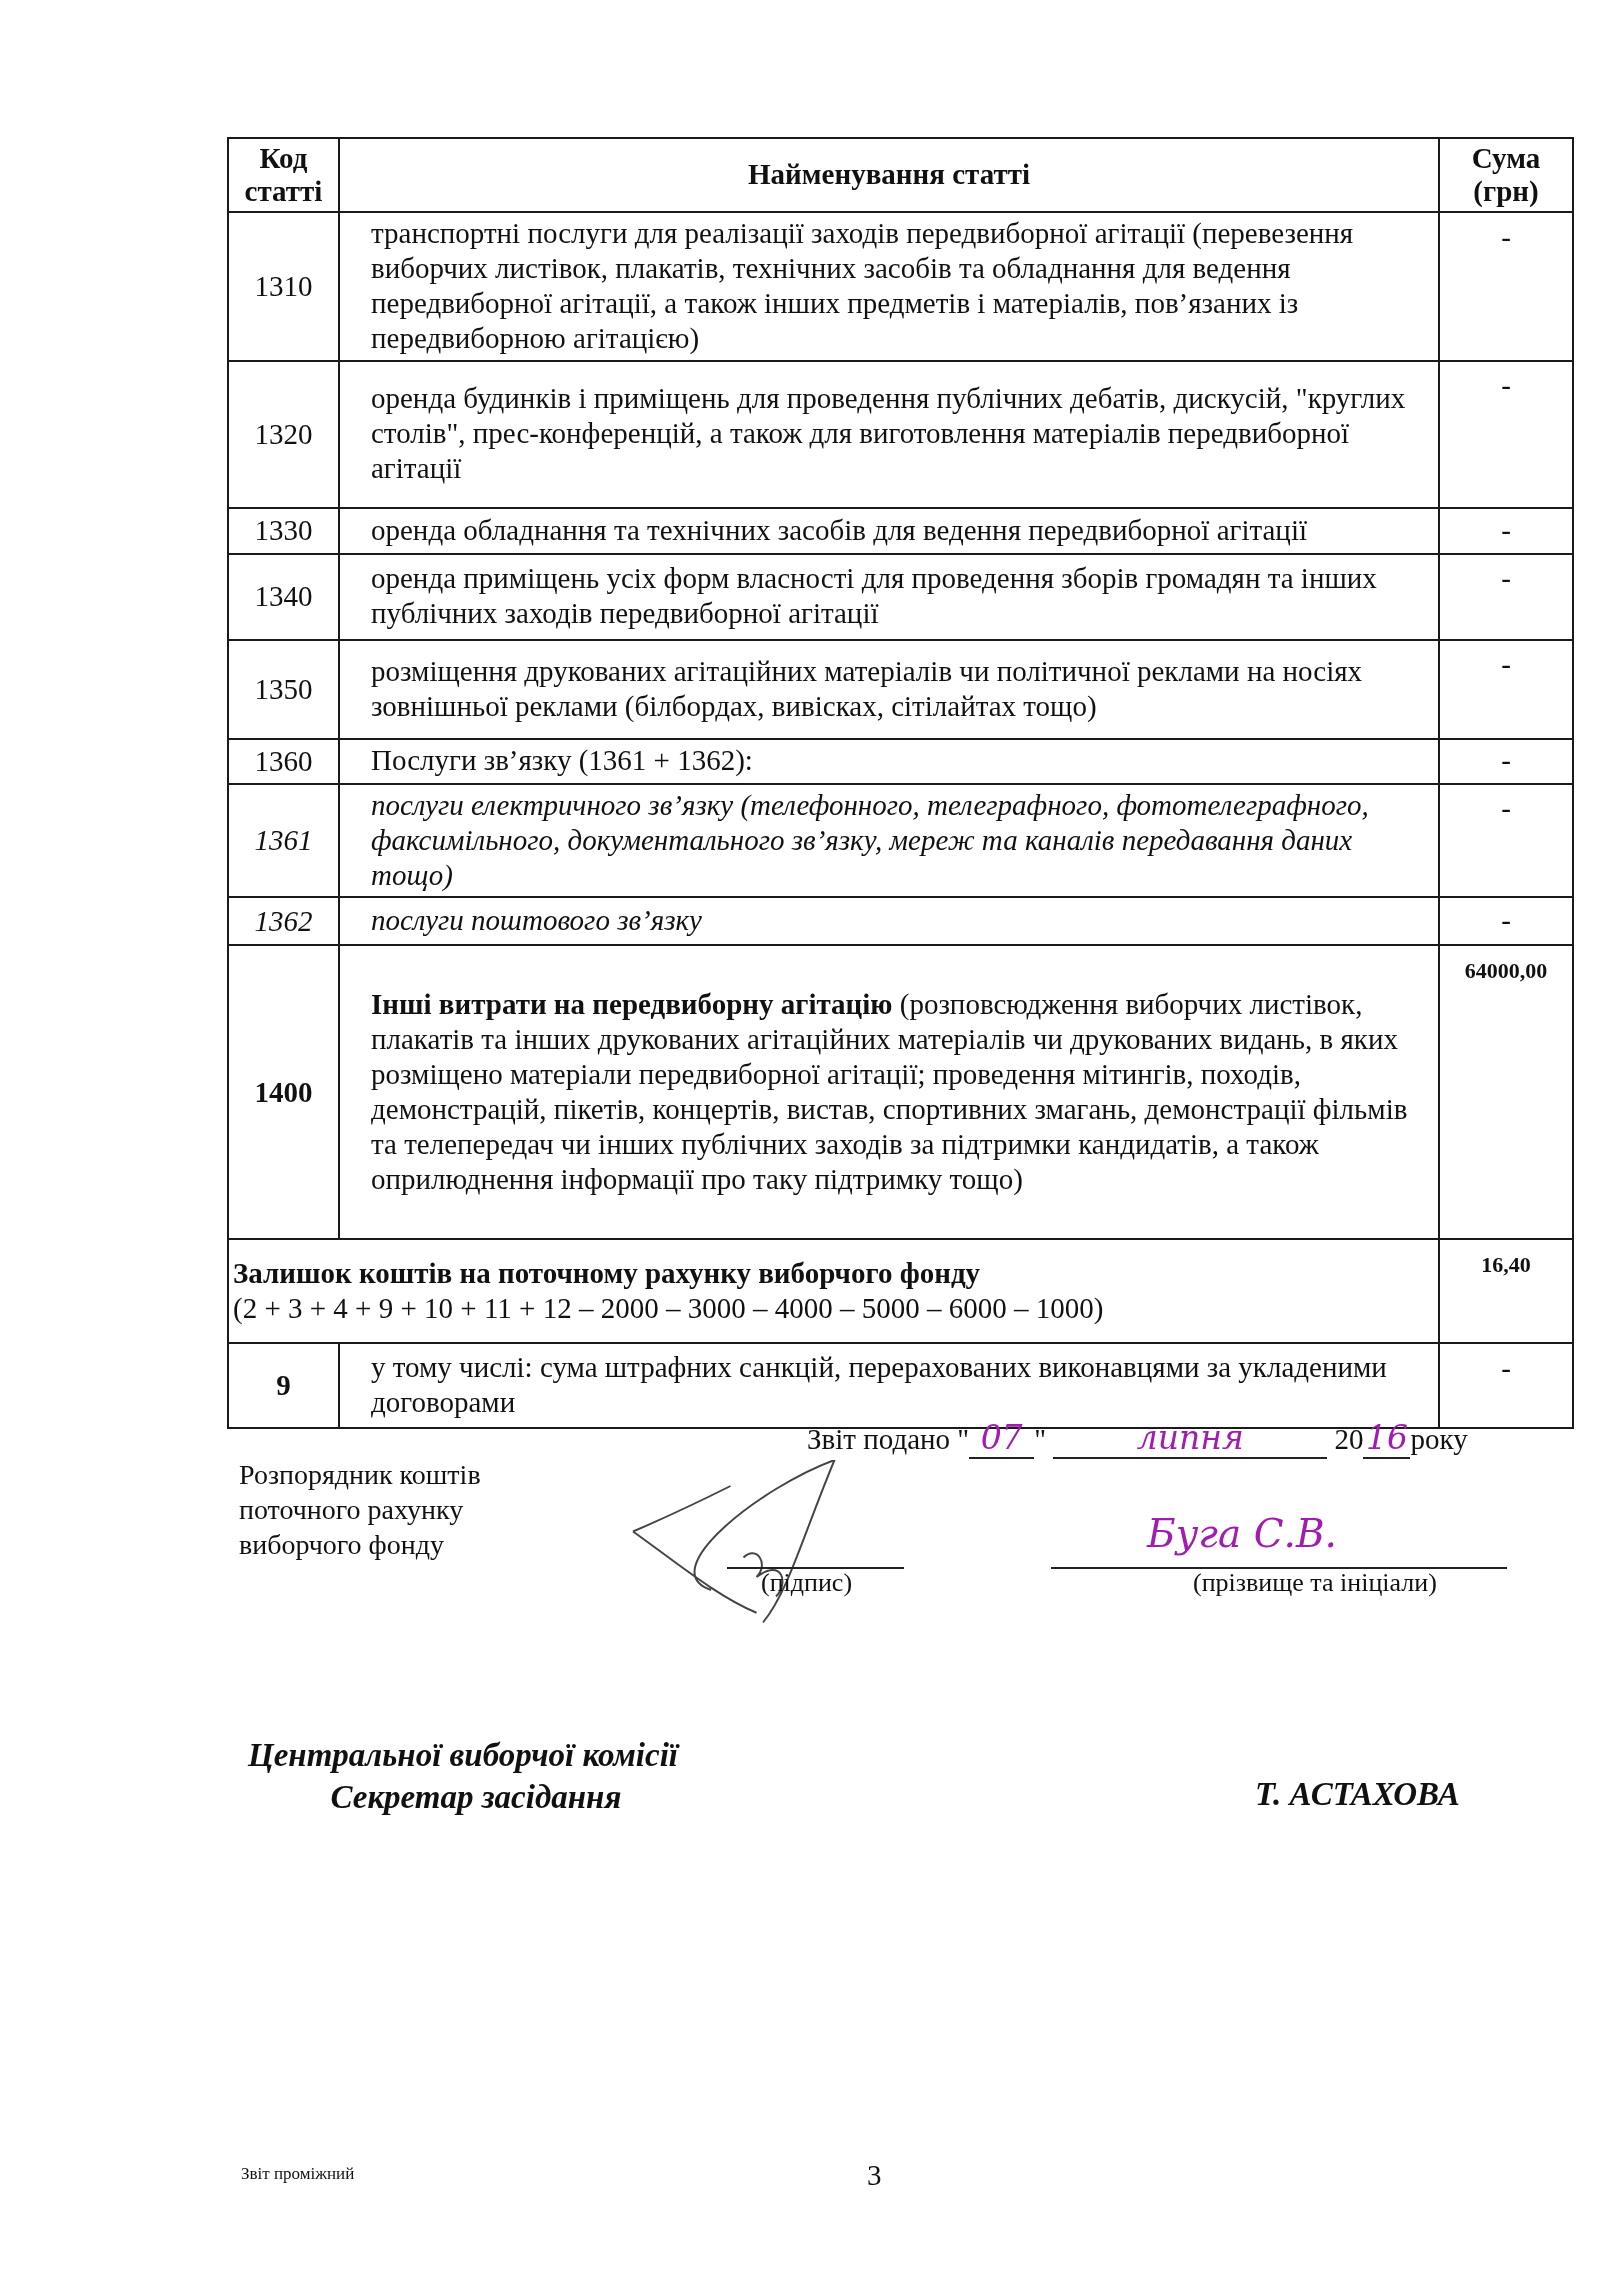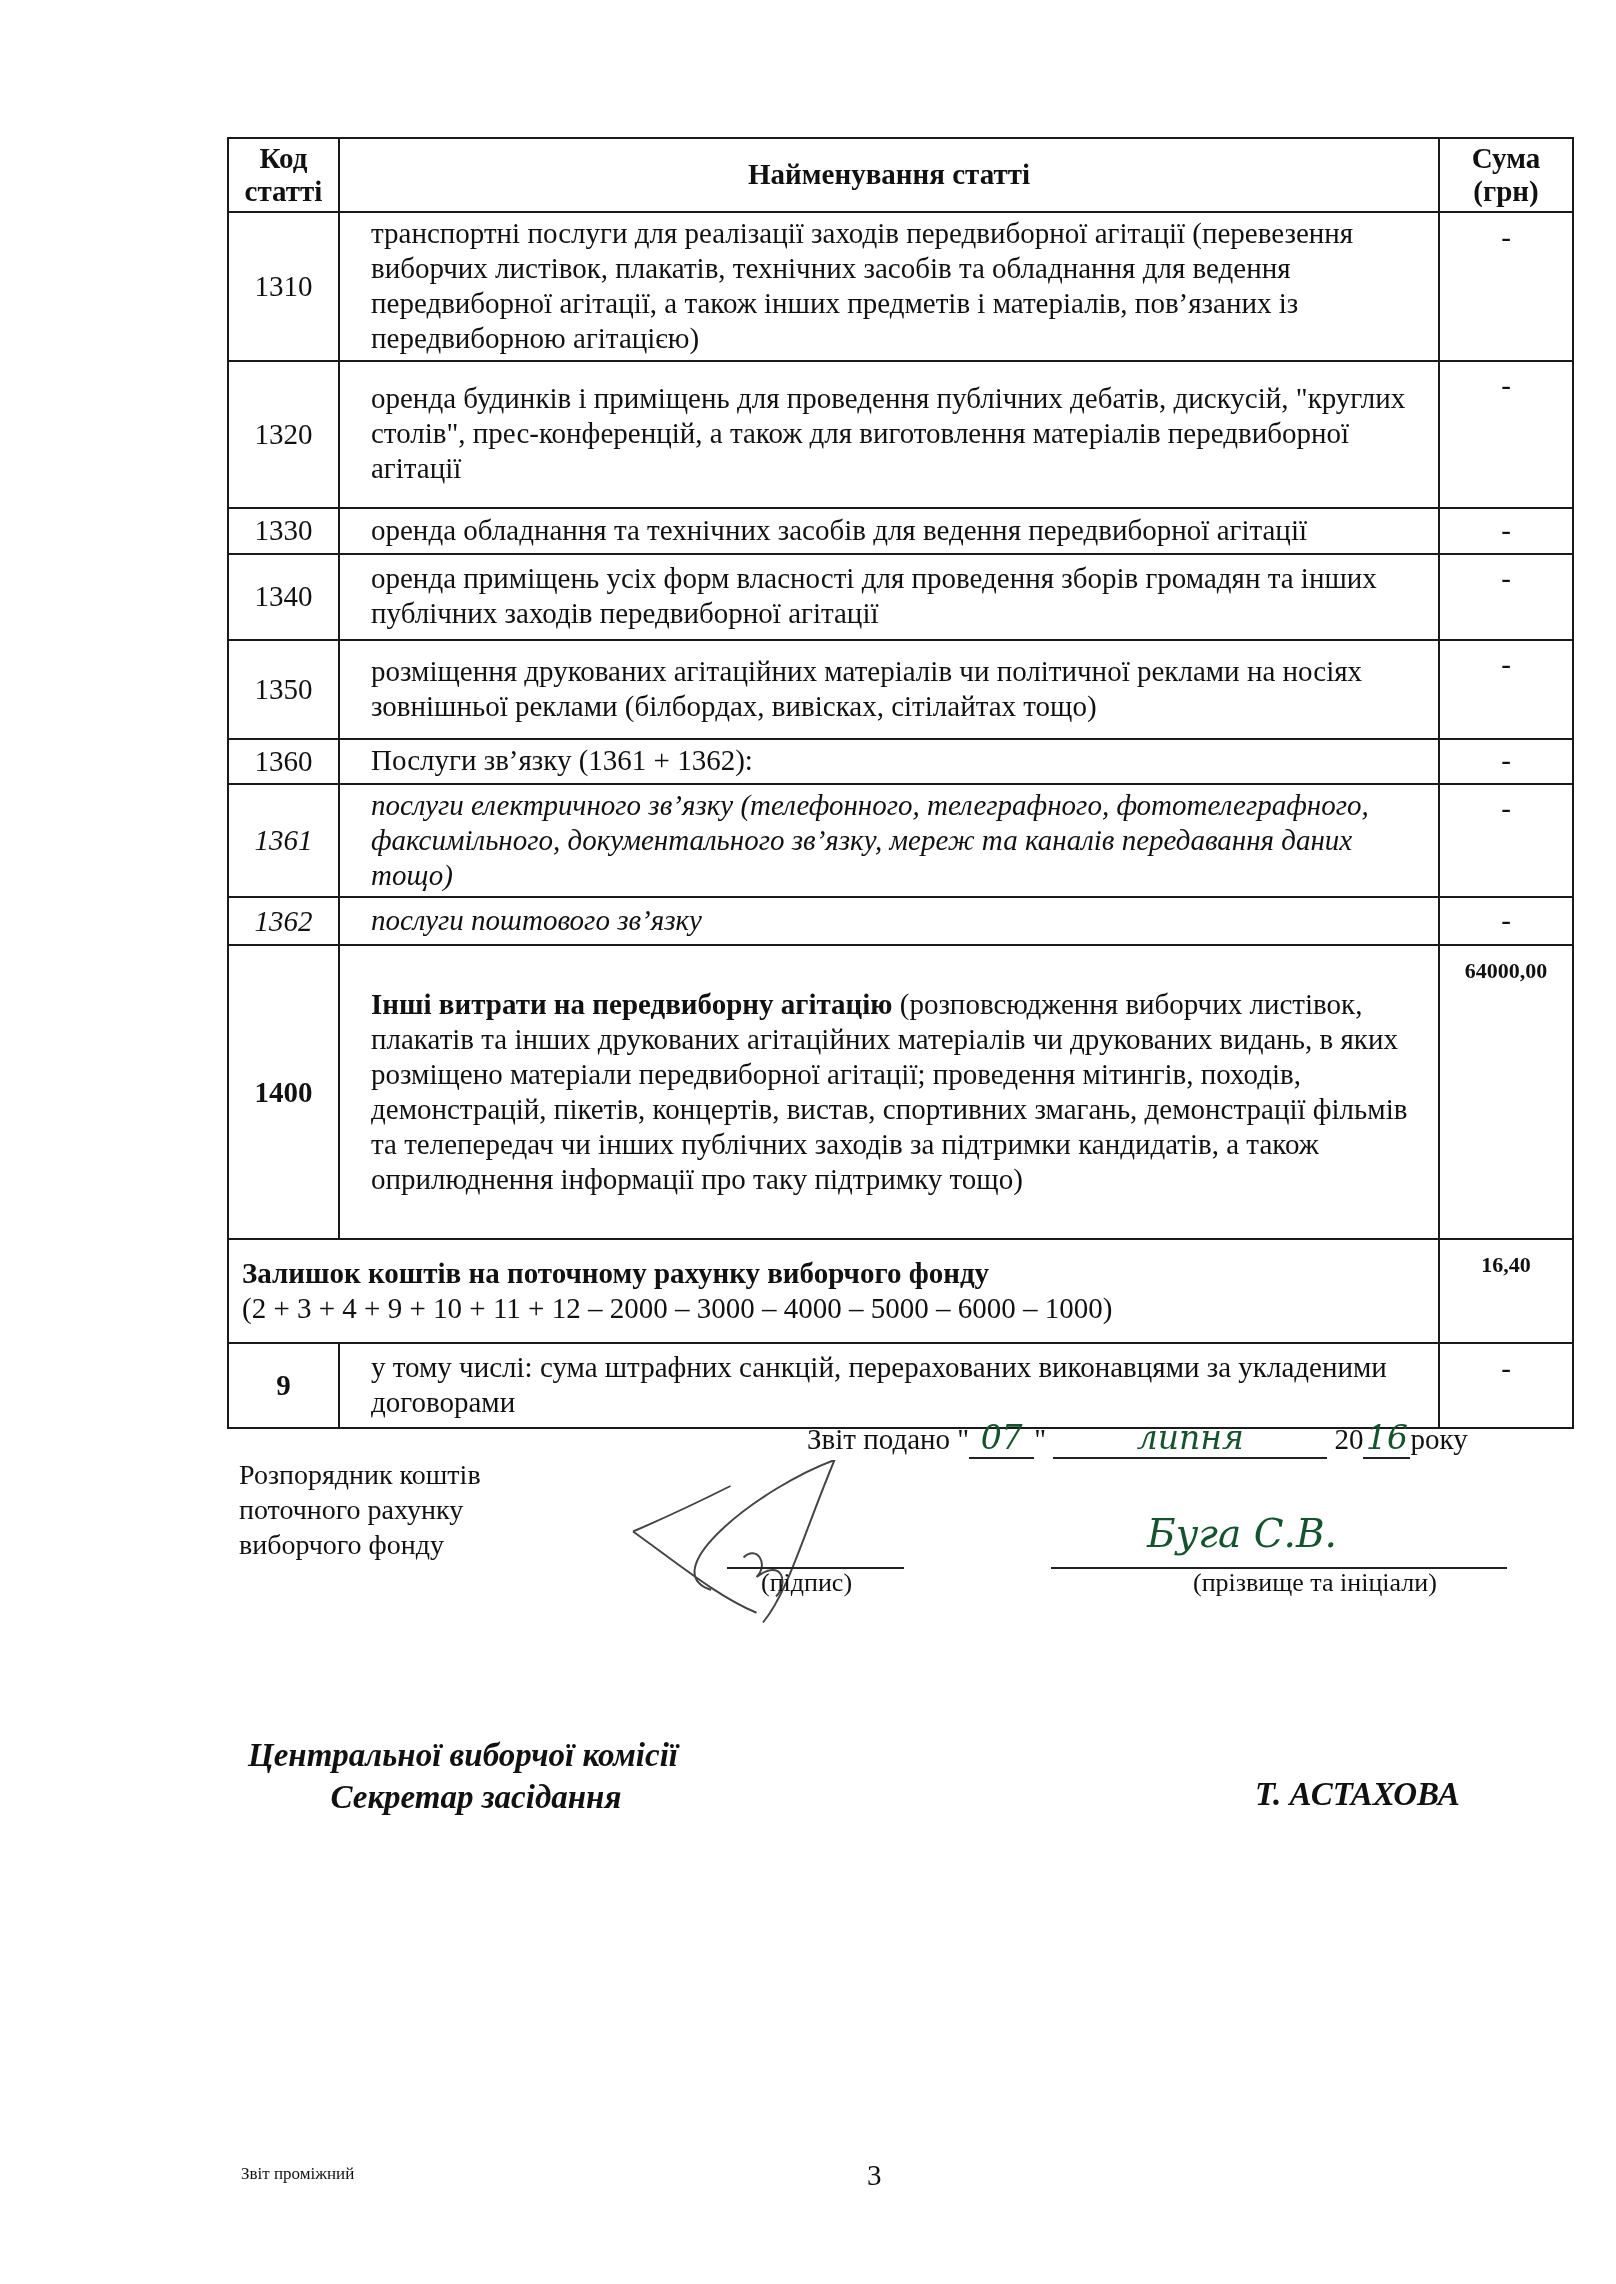--- a/index.html
+++ b/index.html
@@ -21,21 +21,21 @@
   col.c-sum { width: 134px; }
   td.code { text-align: center; padding: 2.6px 2.6px; }
   td.sum { text-align: center; vertical-align: top; padding-top: 6.5px; }
   td.sum.small { font-size: 22px; font-weight: bold; }
   .italic { font-style: italic; }
   .bold { font-weight: bold; }
   td.name { text-align: left; padding-left: 31px; }
 
   .abs { position: absolute; }
   .submitted { left: 807px; top: 1418px; font-size: 29px; white-space: nowrap; }
-  .hw { font-family: "DejaVu Serif", serif; font-style: italic; color: #14532d; font-size: 33px; }
+  .hw { font-family: "DejaVu Serif", serif; font-style: italic; color: #a21caf; font-size: 33px; }
   .blank { display: inline-block; border-bottom: 2px solid #222; text-align: center; }
   .disposer { left: 239px; top: 1457px; font-size: 28px; line-height: 35px; }
   .sig-line { position: absolute; height: 0; border-top: 2px solid #222; }
   .sig-caption { position: absolute; font-size: 26px; }
   .secretary { left: 248px; top: 1734px; font-size: 33px; font-style: italic; font-weight: bold; line-height: 42px; text-align: center; }
   .sec-name { left: 1255px; top: 1776px; font-size: 33px; font-style: italic; font-weight: bold; }
   .footer-left { left: 241px; top: 2164px; font-size: 17px; }
   .footer-page { left: 867px; top: 2159px; font-size: 29px; }
   svg.sig { position: absolute; }
 </style>
@@ -95,21 +95,21 @@
       <td class="code italic">1362</td>
       <td class="name italic">послуги поштового зв’язку</td>
       <td class="sum" style="vertical-align:middle;padding-top:2.6px">-</td>
     </tr>
     <tr style="height:294px">
       <td class="code bold">1400</td>
       <td class="name"><span class="bold">Інші витрати на передвиборну агітацію</span><span> (розповсюдження виборчих листівок, плакатів та інших друкованих агітаційних матеріалів чи друкованих видань, в яких розміщено матеріали передвиборної агітації; проведення мітингів, походів, демонстрацій, пікетів, концертів, вистав, спортивних змагань, демонстрації фільмів та телепередач чи інших публічних заходів за підтримки кандидатів, а також оприлюднення інформації про таку підтримку тощо)</span></td>
       <td class="sum small">64000,00</td>
     </tr>
     <tr style="height:104px">
-      <td colspan="2" class="name" style="padding-left:13px">
+      <td colspan="2" class="name" style="padding-left:4px">
         <div class="bold">Залишок коштів на поточному рахунку виборчого фонду</div>
         <div>(2 + 3 + 4 + 9 + 10 + 11 + 12 – 2000 – 3000 – 4000 – 5000 – 6000 – 1000)</div>
       </td>
       <td class="sum small">16,40</td>
     </tr>
     <tr style="height:85px">
       <td class="code bold">9</td>
       <td class="name">у тому числі: сума штрафних санкцій, перерахованих виконавцями за укладеними договорами</td>
       <td class="sum">-</td>
     </tr>

